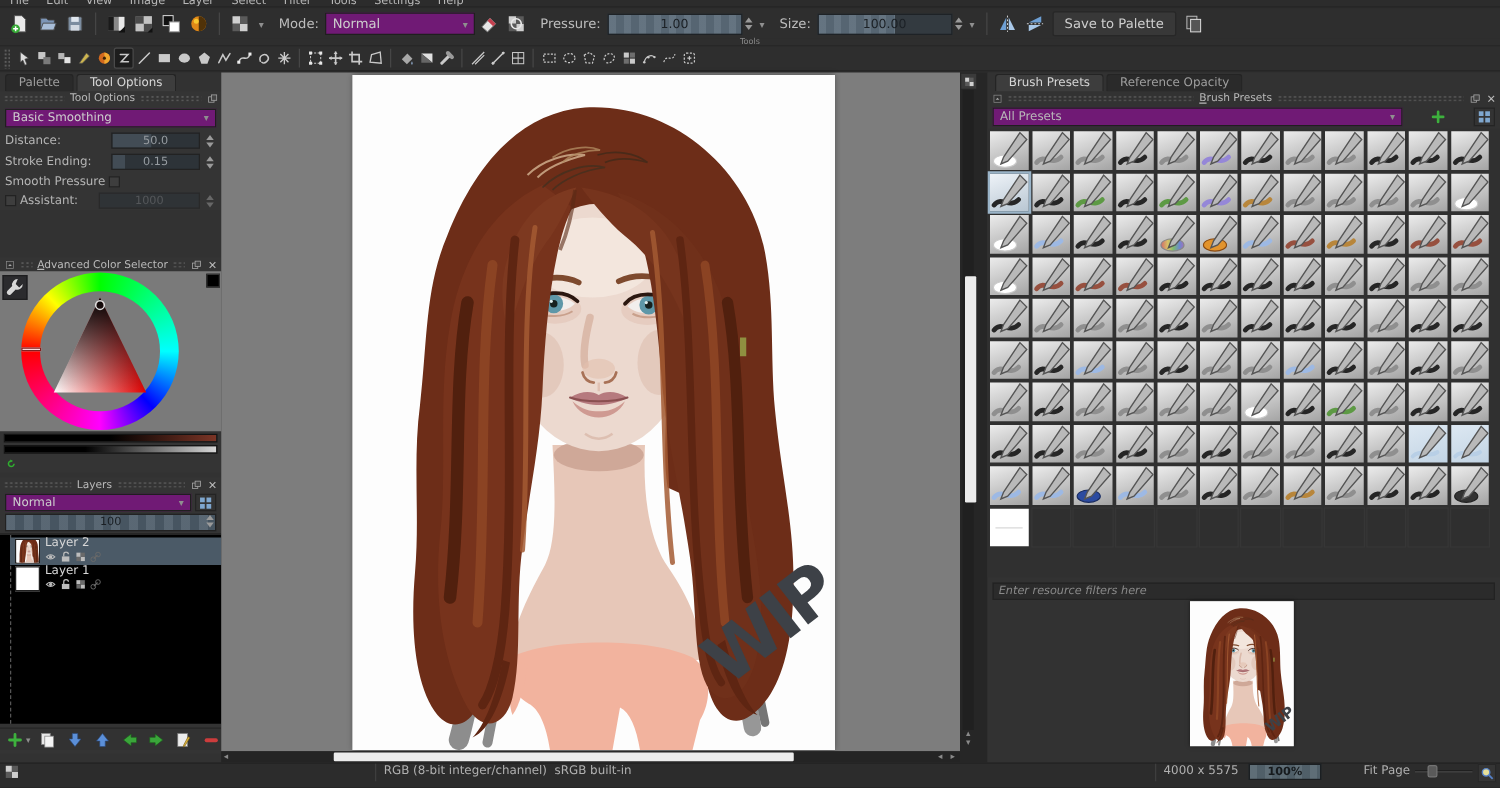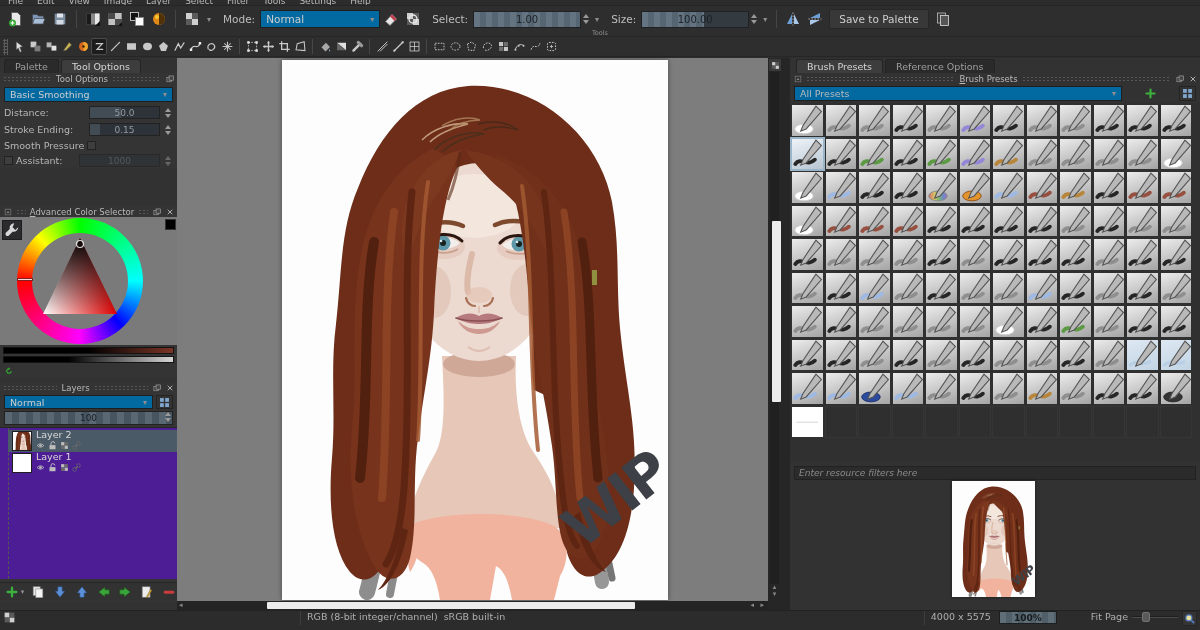--- a/index.html
+++ b/index.html
@@ -12,21 +12,21 @@
                background:#2c2c2c; border-bottom:1px solid #252525; display:flex; gap:14px; padding-left:8px; }
   .menu-item { font-size:9px; color:#b8b8b8; margin-top:-4px; }
 
   
   .toolbar1 { position:absolute; top:7px; left:0; right:0; height:24px; display:flex;
               align-items:center; padding:0 5px; background:#2e2e2e; }
   .tbtn { width:20px; height:20px; display:flex; align-items:center; justify-content:center; margin:0 1px; }
   .tbtn svg { width:16px; height:16px; }
   .tsep { width:1px; height:18px; background:#454545; margin:0 5px; }
   .tlabel { color:#bdbdbd; font-size:10.5px; margin:0 5px 0 8px; }
-  .combo { background:#0369a1; border:1px solid #1f1f1f; height:18px; display:flex; align-items:center;
+  .combo { background:#701a75; border:1px solid #1f1f1f; height:18px; display:flex; align-items:center;
            padding:0 5px; color:#cdcdcd; font-size:10.5px; position:relative; }
   .combo::after { content:"▾"; color:#8f8f8f; font-size:8px; margin-left:auto; padding-left:8px; }
   .mode-combo { width:120px; }
   .slider-spin { position:relative; width:108px; height:17px; background:#333a40; border:1px solid #1e2226; overflow:hidden; }
   .slider-fill { position:absolute; top:0; left:0; bottom:0; background:#5b6b79;
                  background-image:repeating-linear-gradient(90deg,rgba(255,255,255,.06) 0 6px,rgba(0,0,0,.06) 6px 12px); }
   .fill-100 { width:100%; } .fill-58 { width:58%; }
   .slider-text { position:absolute; inset:0; display:flex; align-items:center; justify-content:center;
                  color:#1c2126; font-size:10px; }
   .spin { display:flex; flex-direction:column; justify-content:center; gap:2px; margin:0 2px; }
@@ -92,21 +92,21 @@
   .blend-row { display:flex; align-items:center; gap:3px; margin:2px 4px; }
   .blend-combo { flex:1; height:14px; font-size:9.5px; }
   .sq-btn { width:17px; height:14px; background:#333; border:1px solid #242424; display:flex; align-items:center; justify-content:center; }
   .sq-btn svg { width:11px; height:11px; }
   .lay-opacity { position:relative; height:14px; margin:2px 4px; background:#2d3338; border:1px solid #222; }
   .lay-opacity .fillbar { position:absolute; inset:0; background:#4d5c69;
       background-image:repeating-linear-gradient(90deg,rgba(255,255,255,.07) 0 7px,rgba(0,0,0,.08) 7px 14px); }
   .lay-opacity .txt { position:absolute; inset:0; display:flex; align-items:center; justify-content:center;
       color:#1a1f24; font-size:9px; }
   .lay-spin { position:absolute; right:-1px; top:0; }
-  .layer-list { height:152px; background:#4c1d95; border-top:1px solid #262626; padding:2px 0 0 8px;
+  .layer-list { height:152px; background:#000000; border-top:1px solid #262626; padding:2px 0 0 8px;
                 border-left:0; position:relative; }
   .tree-guide { position:absolute; left:8px; top:0; bottom:0; border-left:1px dashed #555; }
   .layer-row { display:flex; gap:4px; height:22px; align-items:center; padding-left:4px; margin-bottom:0; position:relative; }
   .layer-row.selected { background:#4b5a67; }
   .layer-thumb { width:20px; height:20px; background:#fff; border:1px solid #1f1f1f; overflow:hidden; flex:none; }
   .layer-meta { display:flex; flex-direction:column; justify-content:center; gap:1px; }
   .layer-name { font-size:9.5px; color:#d8d8d8; line-height:10px; }
   .layer-icons { display:flex; gap:3px; }
   .layer-icons svg { width:9px; height:9px; }
   .layer-btns { position:absolute; bottom:3px; left:0; right:0; height:18px; display:flex;
@@ -279,21 +279,21 @@
         <span class="tbtn">
           <svg viewBox="0 0 16 16">
             <rect x="2" y="2" width="6" height="6" fill="#cfcfcf"></rect>
             <rect x="8" y="8" width="6" height="6" fill="#cfcfcf"></rect>
             <rect x="8" y="2" width="6" height="6" fill="#5a5a5a"></rect>
             <rect x="2" y="8" width="6" height="6" fill="#5a5a5a"></rect>
             <circle cx="8" cy="8" r="4" fill="none" stroke="#e8e8e8" stroke-width="1.3"></circle>
           </svg>
         </span>
       </span>
-    <span class="tlabel">Select:</span>
+    <span class="tlabel">Pressure:</span>
     <span class="slider-spin">
       <span class="slider-fill fill-100"></span>
       <span class="slider-text">1.00</span>
     </span>
     <span class="spin">
         <i class="up"></i>
         <i class="dn"></i>
       </span>
     <span class="drop-arrow">▾</span>
     <span class="tlabel">Size:</span>
@@ -823,21 +823,21 @@
       </div>
     <div class="vtrack">
       <div class="vthumb"></div>
     </div>
     <div class="varrows">▴<br>▾</div>
   </div>
 
   <div class="right-dock">
     <div class="dock-tabs" id="rtabs" style="padding-left:6px;padding-top:1px">
         <span class="dtab active">Brush Presets</span>
-        <span class="dtab">Reference Options</span>
+        <span class="dtab">Reference Opacity</span>
       </div>
     <div class="ptitle">
       <span class="mini-btn" id="bp-collapse">
           <svg viewBox="0 0 14 14">
             <rect x="2" y="2" width="10" height="10" fill="none" stroke="#888"></rect>
             <path d="M4.5 8.5 L7 5.5 L9.5 8.5 Z" fill="#aaa"></path>
           </svg>
         </span>
       <span class="dots"></span>
       <span class="cap accel"><u>B</u>rush Presets</span>

